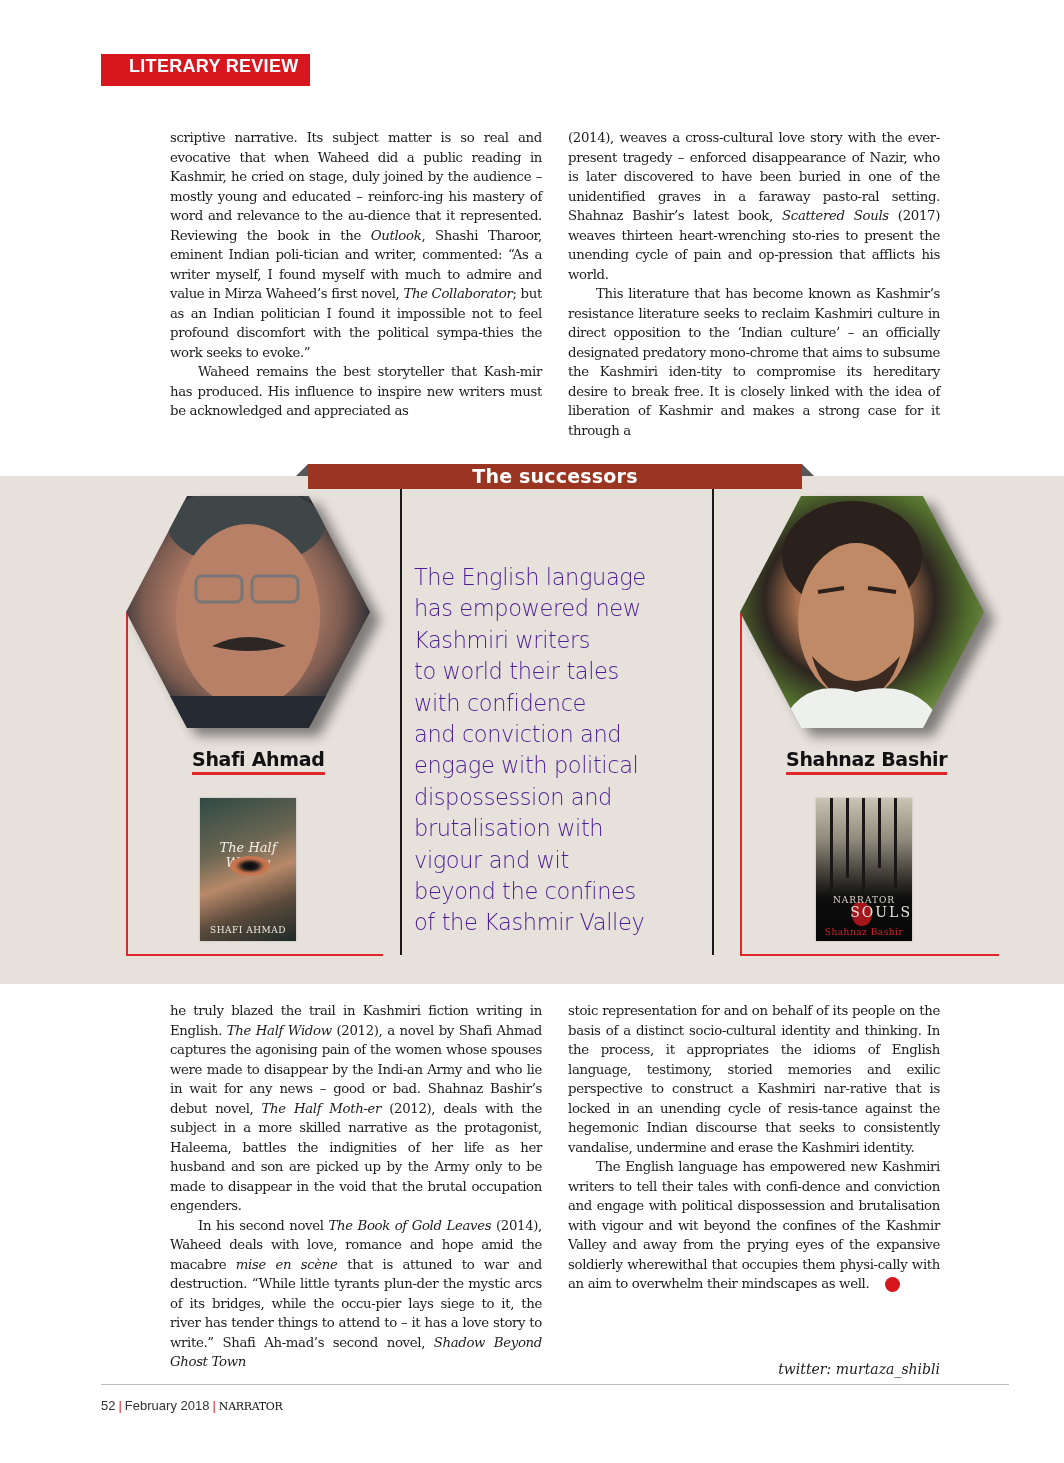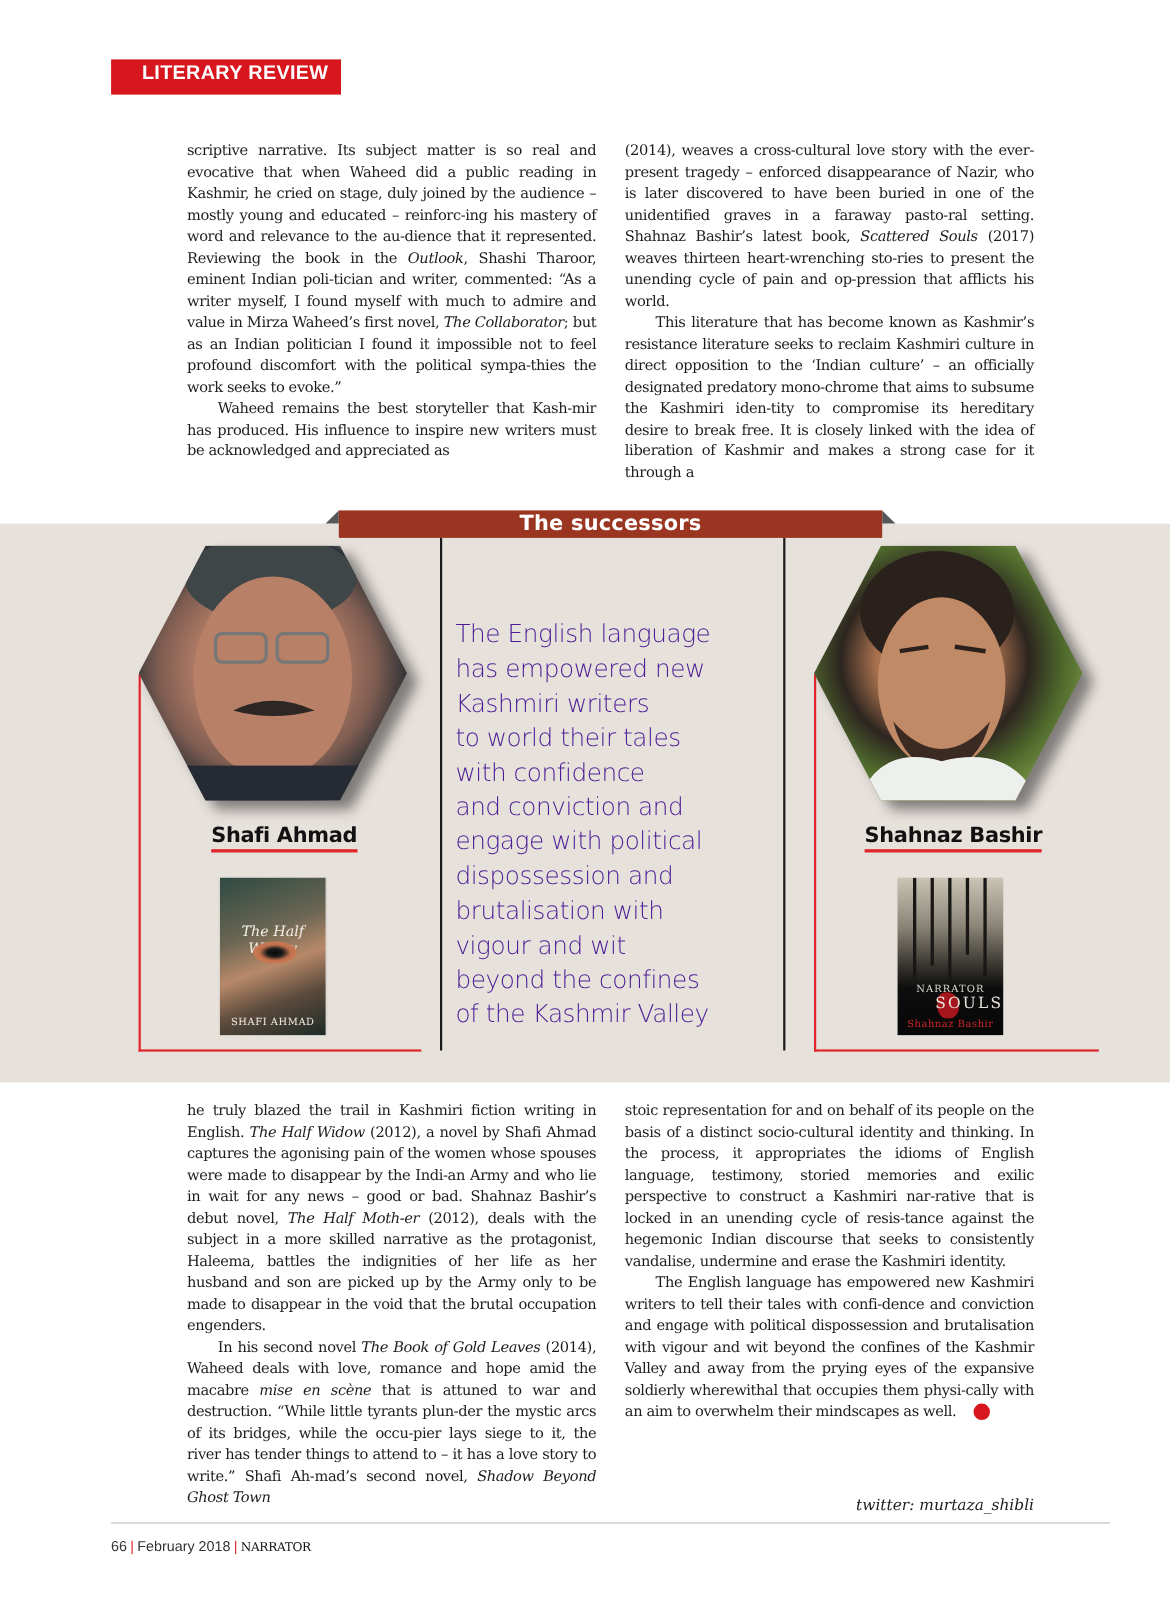--- a/index.html
+++ b/index.html
@@ -214,14 +214,14 @@
   </div>
 <div class="col col-br">
     <p>stoic representation for and on behalf of its people on the basis of a distinct socio-cultural identity and thinking. In the process, it appropriates the idioms of English language, testimony, storied memories and exilic perspective to construct a Kashmiri nar-rative that is locked in an unending cycle of resis-tance against the hegemonic Indian discourse that seeks to consistently vandalise, undermine and erase the Kashmiri identity.</p>
     <p class="indent">The English language has empowered new Kashmiri writers to tell their tales with confi-dence and conviction and engage with political dispossession and brutalisation with vigour and wit beyond the confines of the Kashmir Valley and away from the prying eyes of the expansive soldierly wherewithal that occupies them physi-cally with an aim to overwhelm their mindscapes as well.<span class="end-mark">N</span></p>
   </div>
 
 <div class="byline">twitter: murtaza_shibli</div>
 
 <div class="footer-rule"></div>
 <div class="footer">
-  <span>66</span><span class="sep">|</span><span>February 2018</span><span class="sep">|</span><span class="brand">NARRATOR</span>
+  <span>52</span><span class="sep">|</span><span>February 2018</span><span class="sep">|</span><span class="brand">NARRATOR</span>
 </div>
 
 </body></html>

